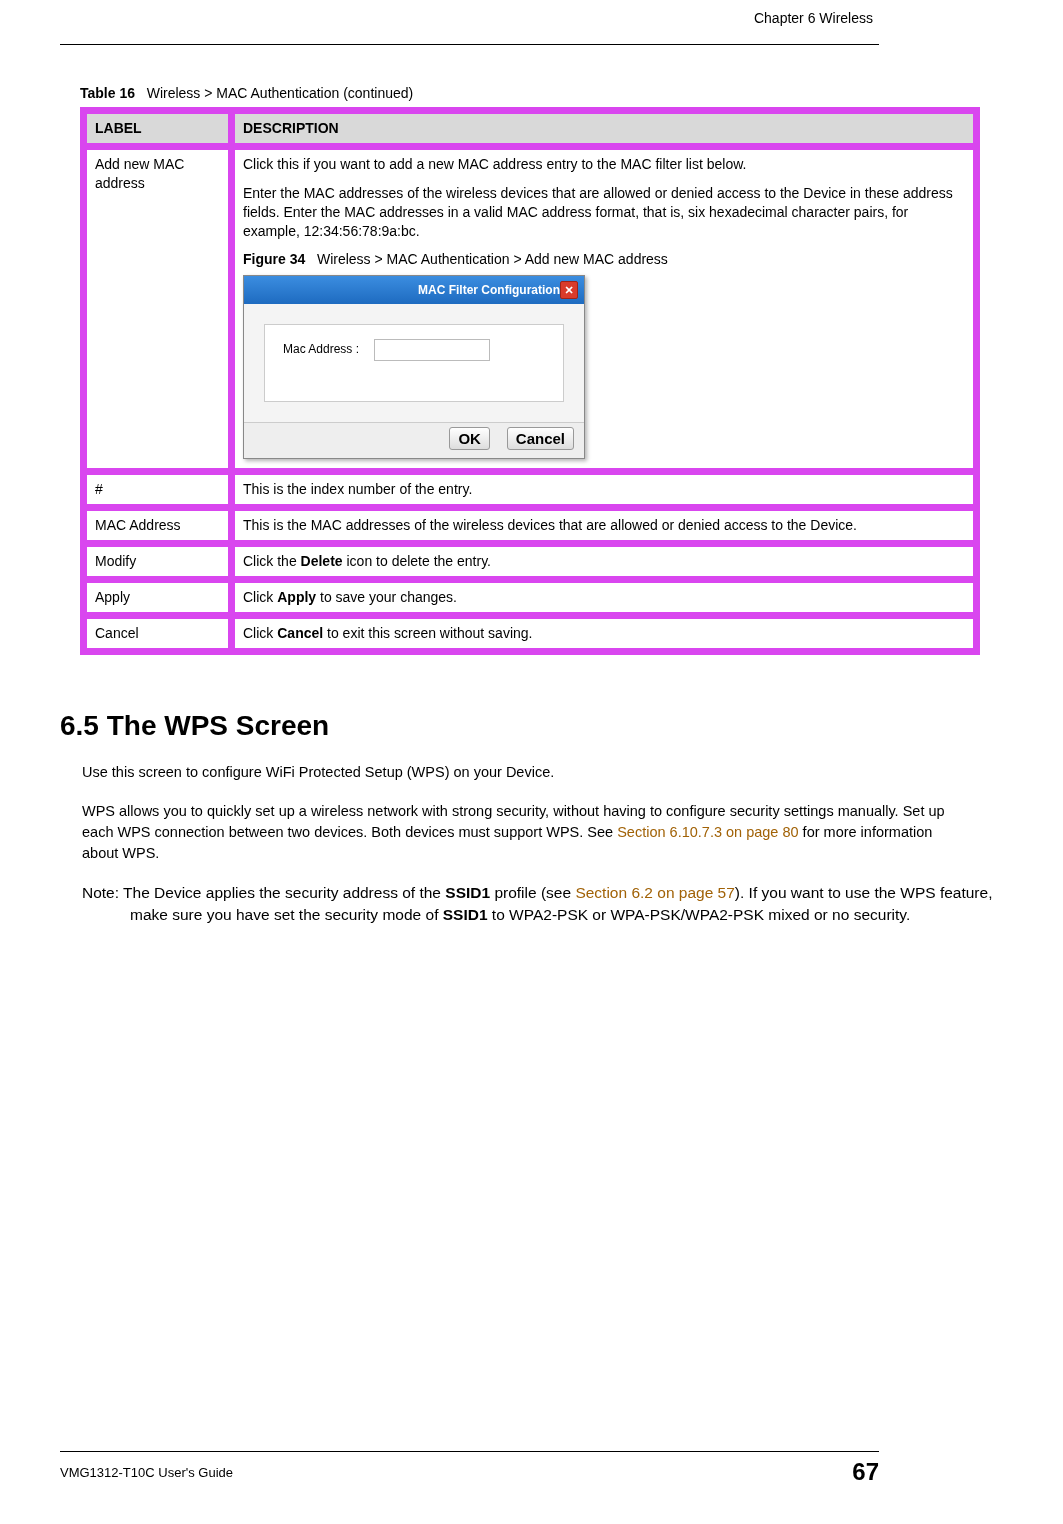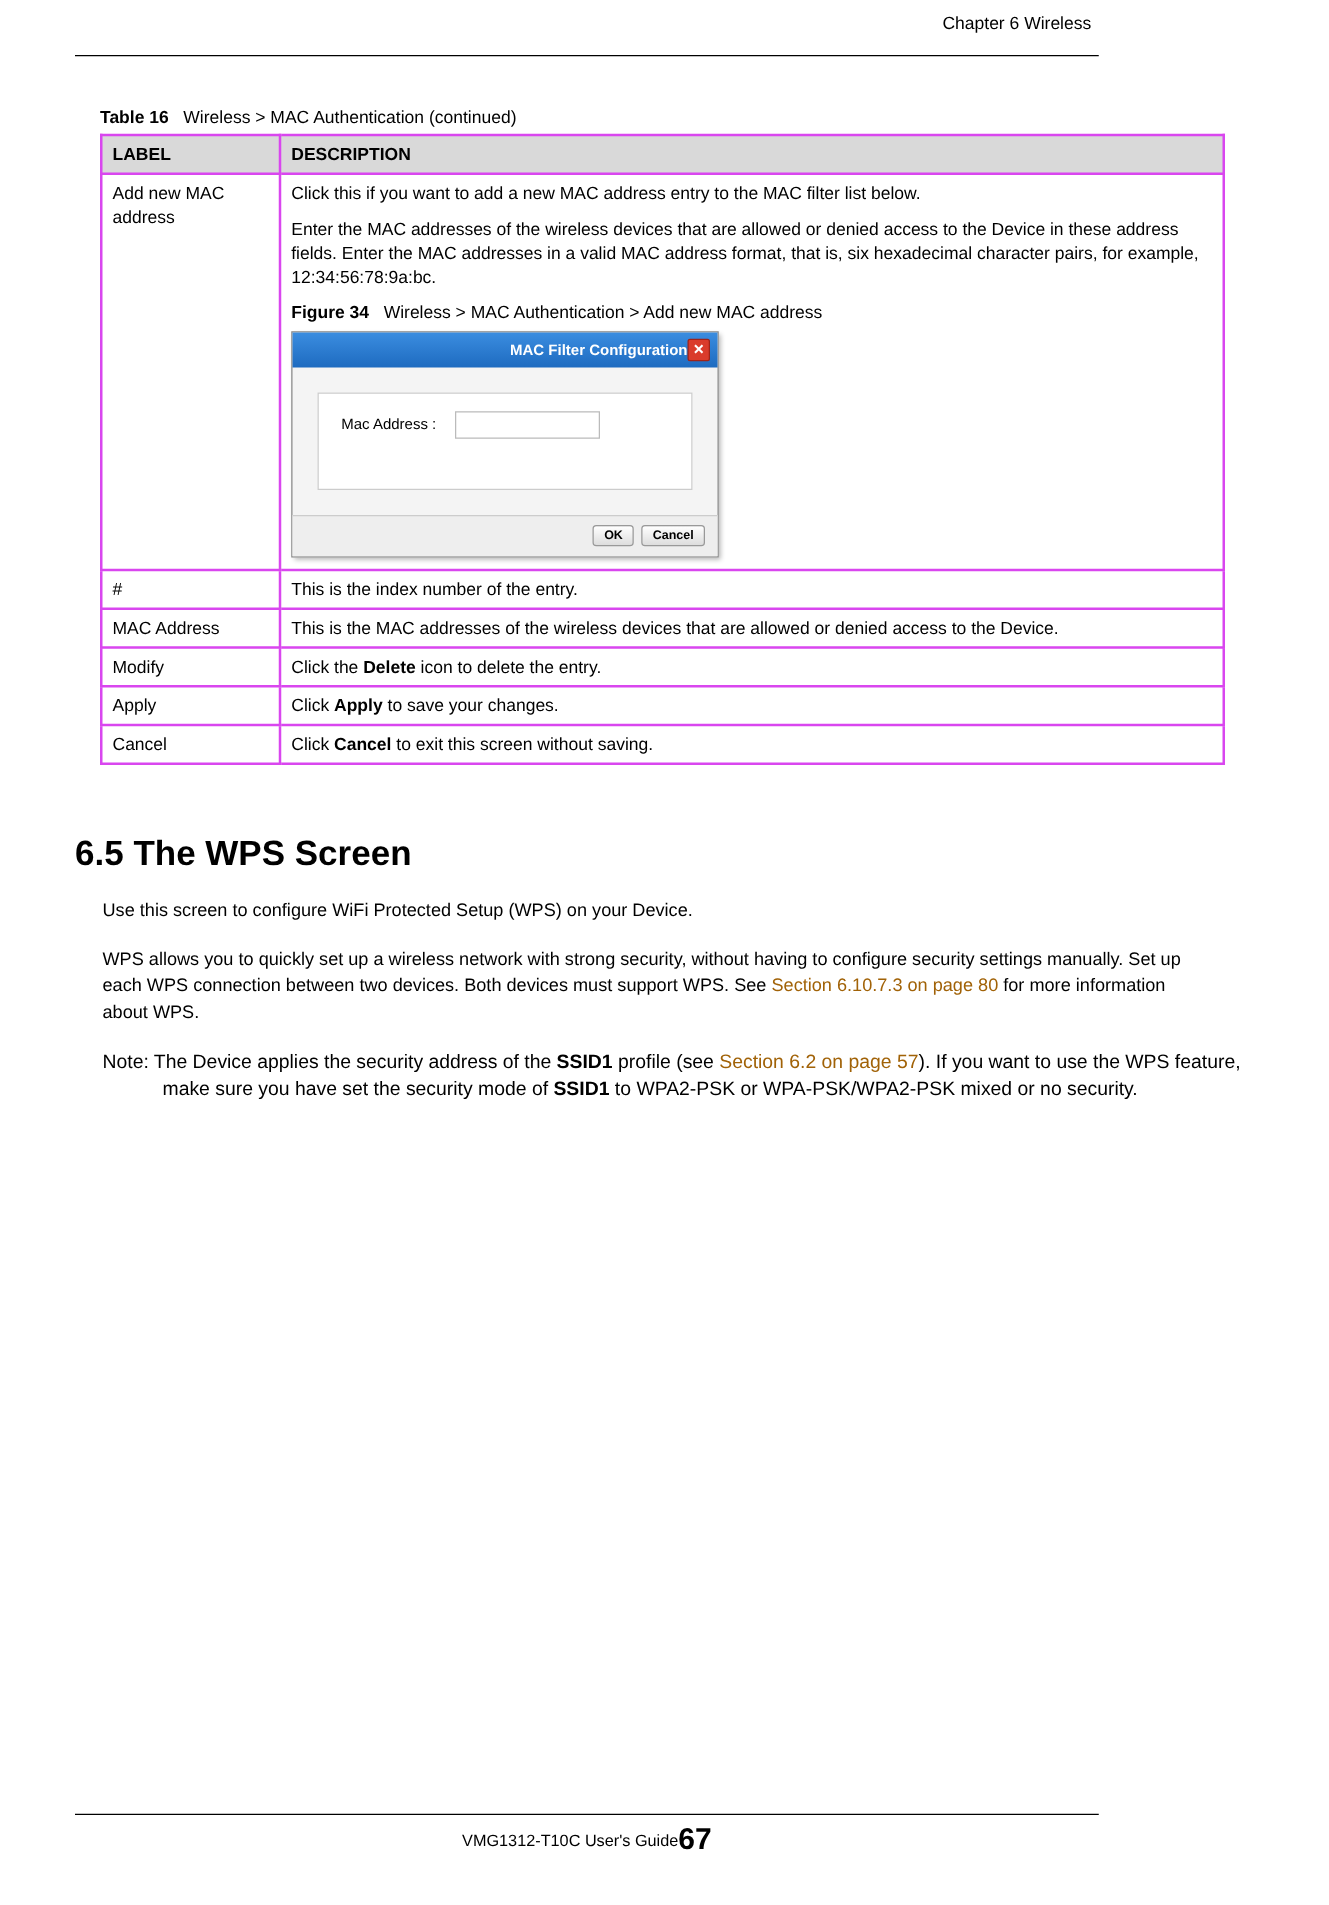--- a/index.html
+++ b/index.html
@@ -31,21 +31,21 @@
     font-size: 14px;
     margin: 40px 0 6px 20px;
   }
   .table-caption .tbl-label { font-weight: bold; }
   table.main {
     border-collapse: collapse;
     width: 900px;
     margin-left: 20px;
   }
   table.main th, table.main td {
-    border: 2px solid #d946ef;
+    border: 7px solid #d946ef;
     padding: 5px 8px;
     text-align: left;
     vertical-align: top;
     font-size: 14px;
     line-height: 1.35;
   }
   table.main th {
     background: #d9d9d9;
     font-weight: bold;
   }
@@ -98,24 +98,24 @@
     margin-left: 12px;
     vertical-align: middle;
   }
   .dialog-buttons {
     text-align: right;
     padding: 4px 10px 8px 0;
     background: #eee;
     border-top: 1px solid #ccc;
   }
   .dialog-buttons button {
-    font-size: 10px;
+    font-size: 15px;
     font-weight: bold;
     padding: 2px 8px;
-    margin-left: 2px;
+    margin-left: 13px;
     border: 1px solid #999;
     background: linear-gradient(#fff, #ddd);
     border-radius: 3px;
   }
   h2.section-title {
     font-family: Arial, Helvetica, sans-serif;
     font-size: 28px;
     font-weight: bold;
     margin: 55px 0 20px 0;
   }
@@ -140,21 +140,21 @@
     bottom: 38px;
     left: 60px;
     right: 60px;
   }
   .footer-rule {
     border-top: 1.5px solid #000;
     margin-bottom: 6px;
   }
   .footer-row {
     display: flex;
-    justify-content: center;
+    justify-content: space-between;
     align-items: center;
     font-size: 13px;
   }
   .page-num {
     font-family: Arial, Helvetica, sans-serif;
     font-size: 24px;
     font-weight: bold;
   }
 </style>
 </head>

